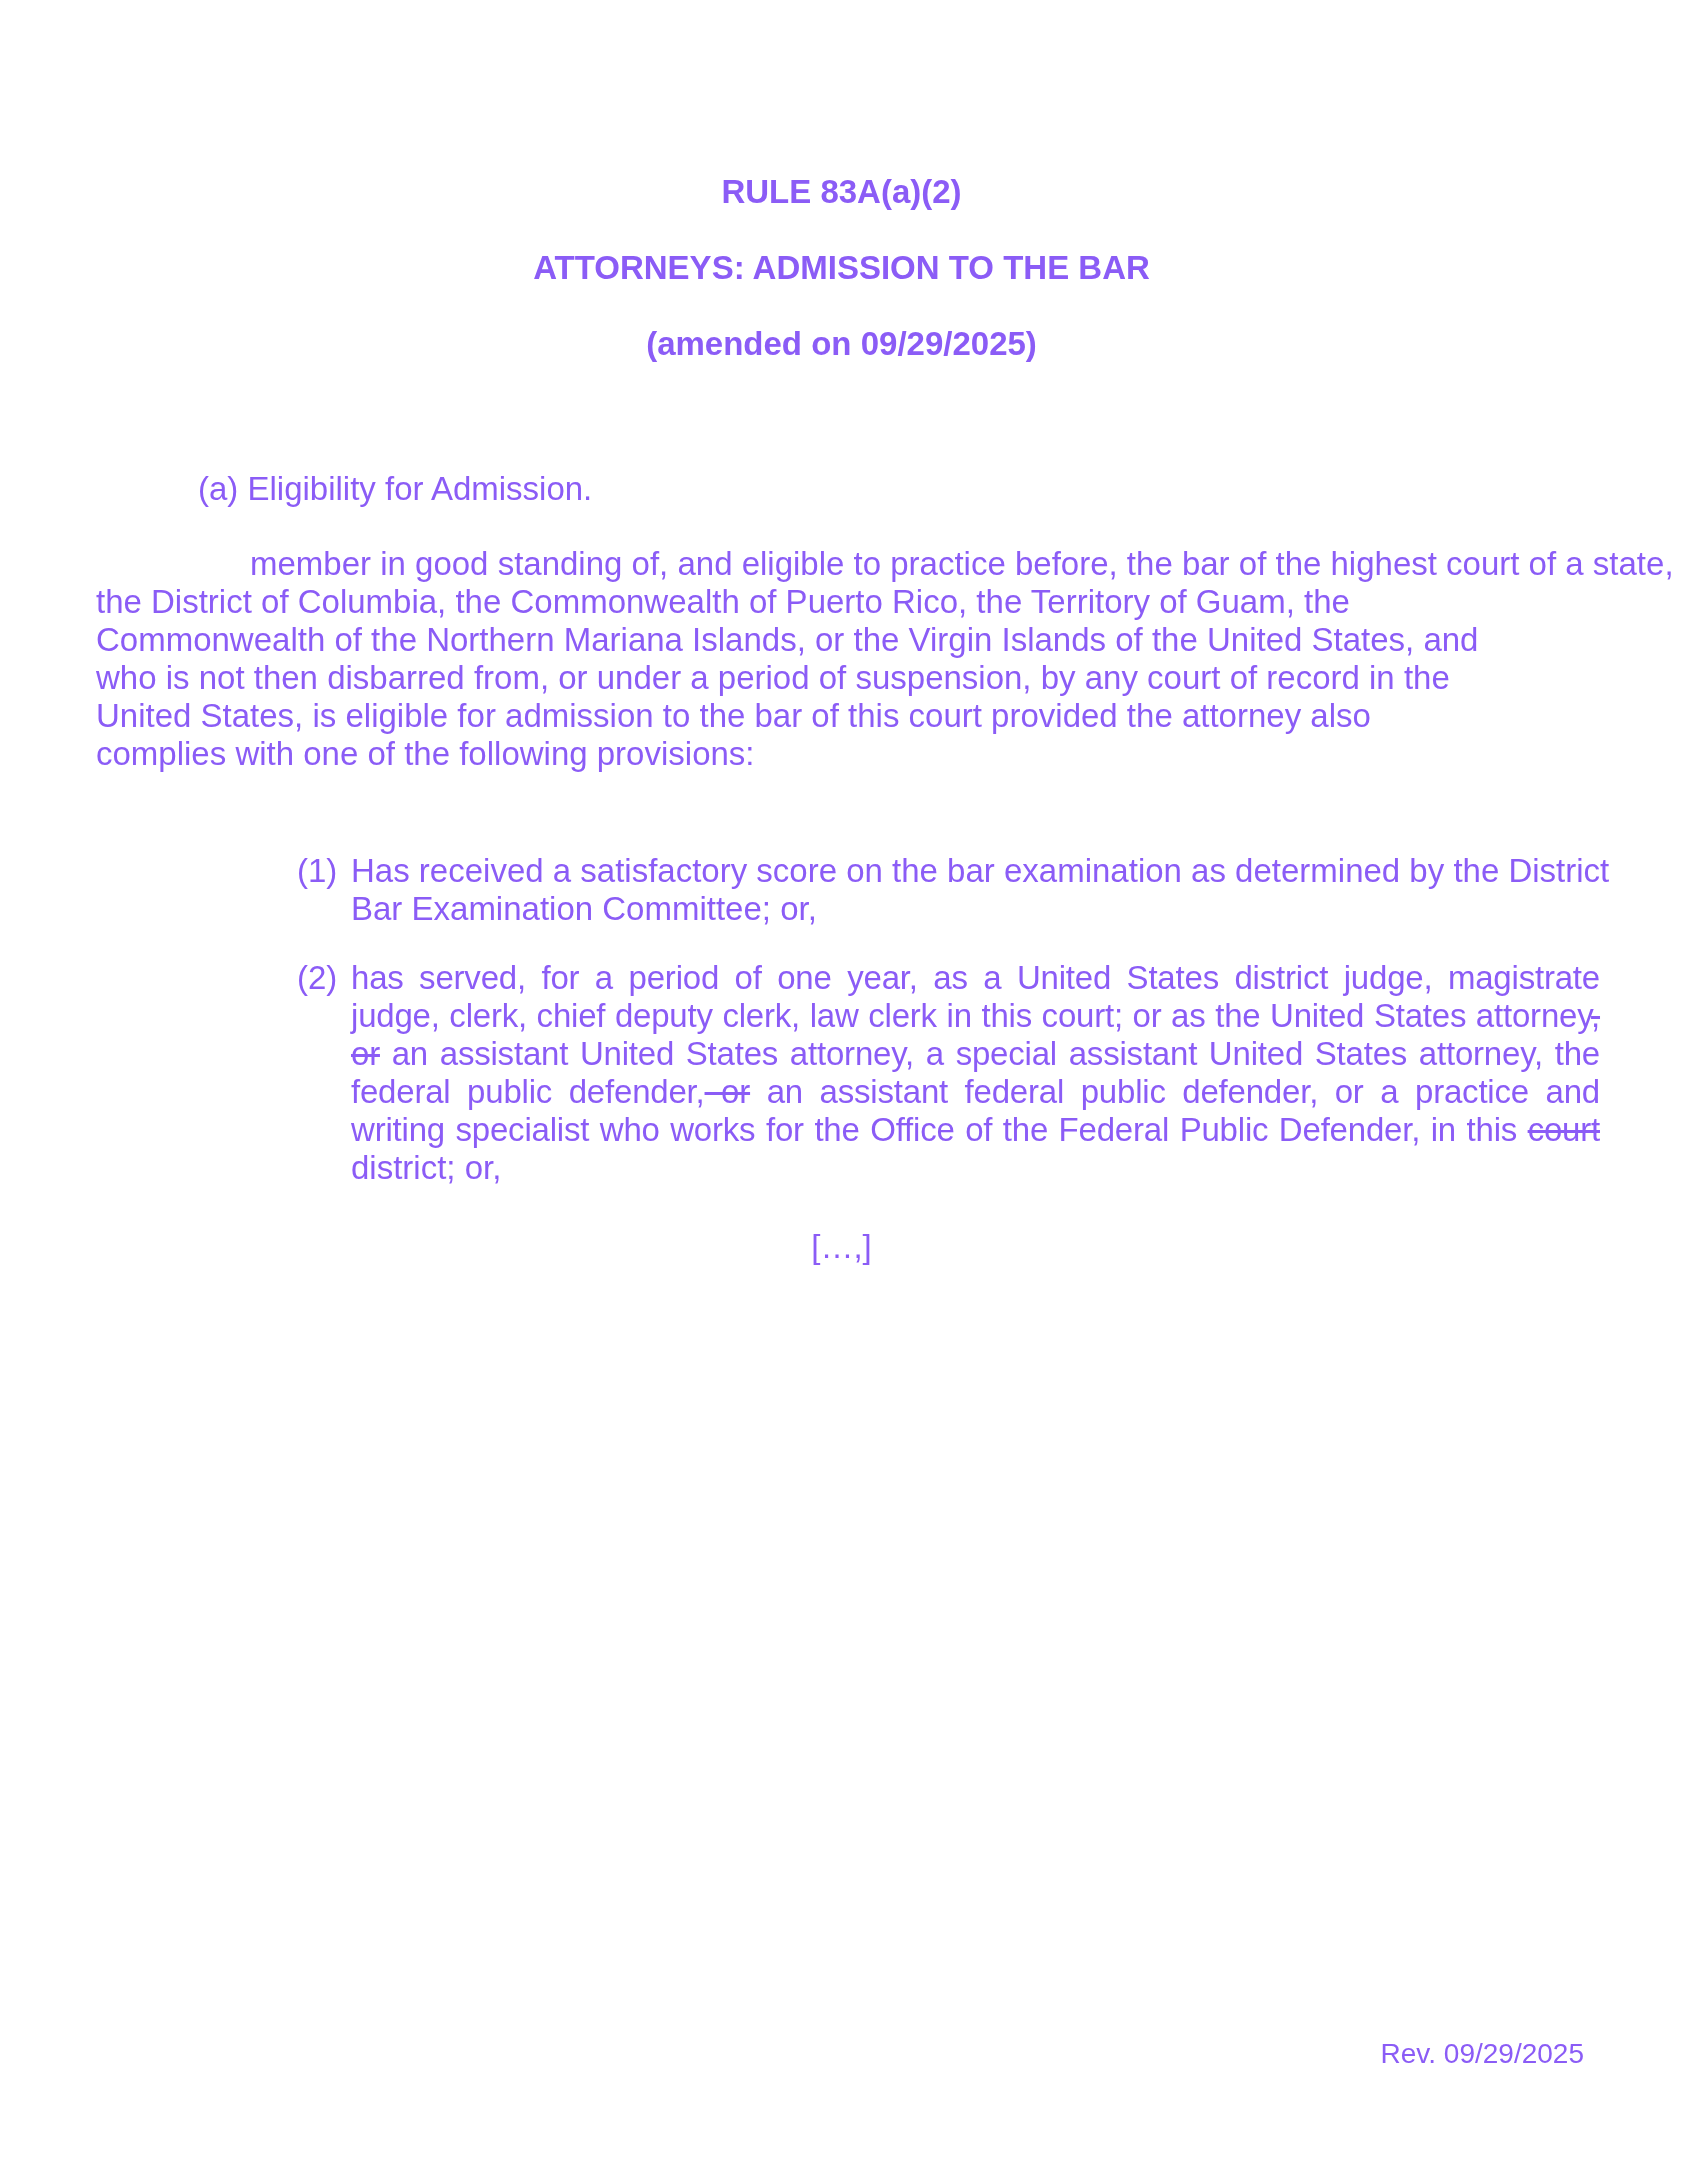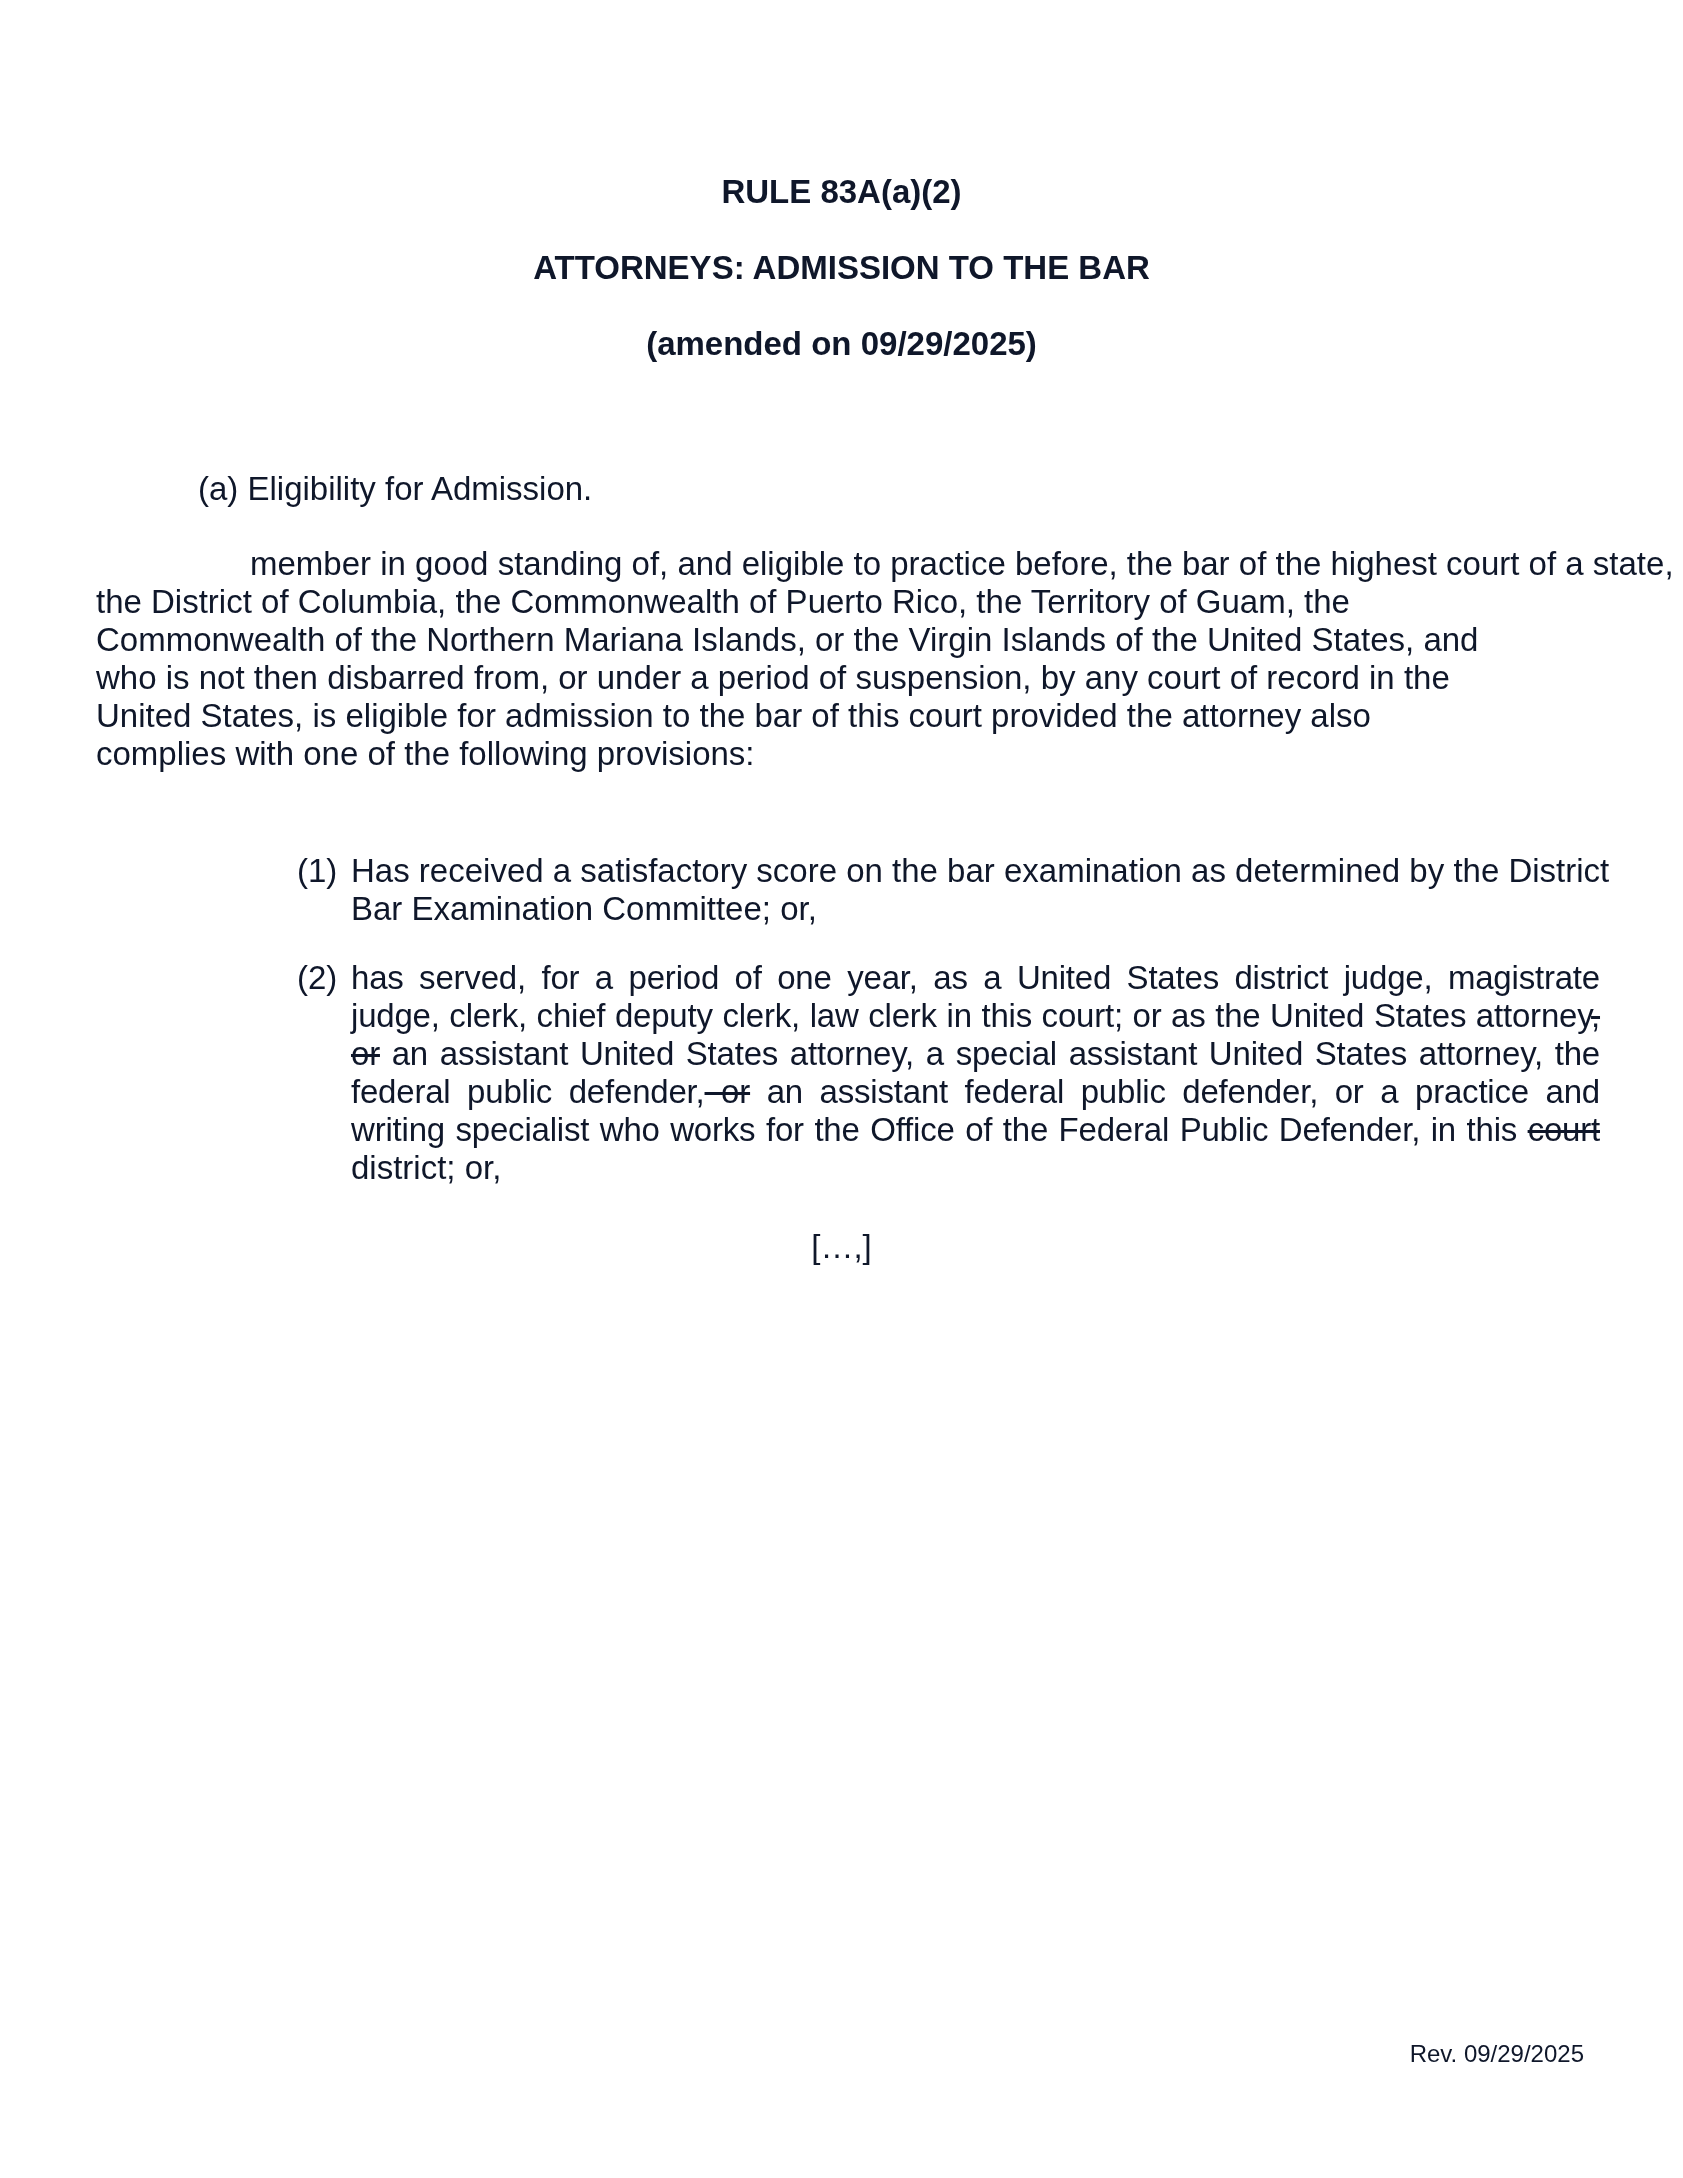--- a/index.html
+++ b/index.html
@@ -3,21 +3,21 @@
 <meta charset="utf-8">
 <style>
   html, body { margin: 0; padding: 0; background: #ffffff; }
   .page {
     position: relative;
     width: 1683px;
     height: 2178px;
     background: #ffffff;
     font-family: "Liberation Sans", sans-serif;
     font-size: 33px;
-    color: #0f172a;
+    color: #8b5cf6;
     overflow: hidden;
   }
   .h {
     position: absolute;
     left: 0;
     width: 1683px;
     text-align: center;
     font-weight: bold;
     line-height: 38px;
     white-space: pre;
@@ -71,21 +71,21 @@
     top: 1228px;
     width: 1683px;
     text-align: center;
     line-height: 38px;
     white-space: pre;
   }
   #revision-note {
     position: absolute;
     right: 99px;
     top: 2037px;
-    font-size: 24px;
+    font-size: 28px;
     line-height: 34px;
     white-space: pre;
   }
 </style>
 </head>
 <body>
 
 <div class="page">
 
   <div class="h" id="h-rule">RULE 83A(a)(2)</div>

